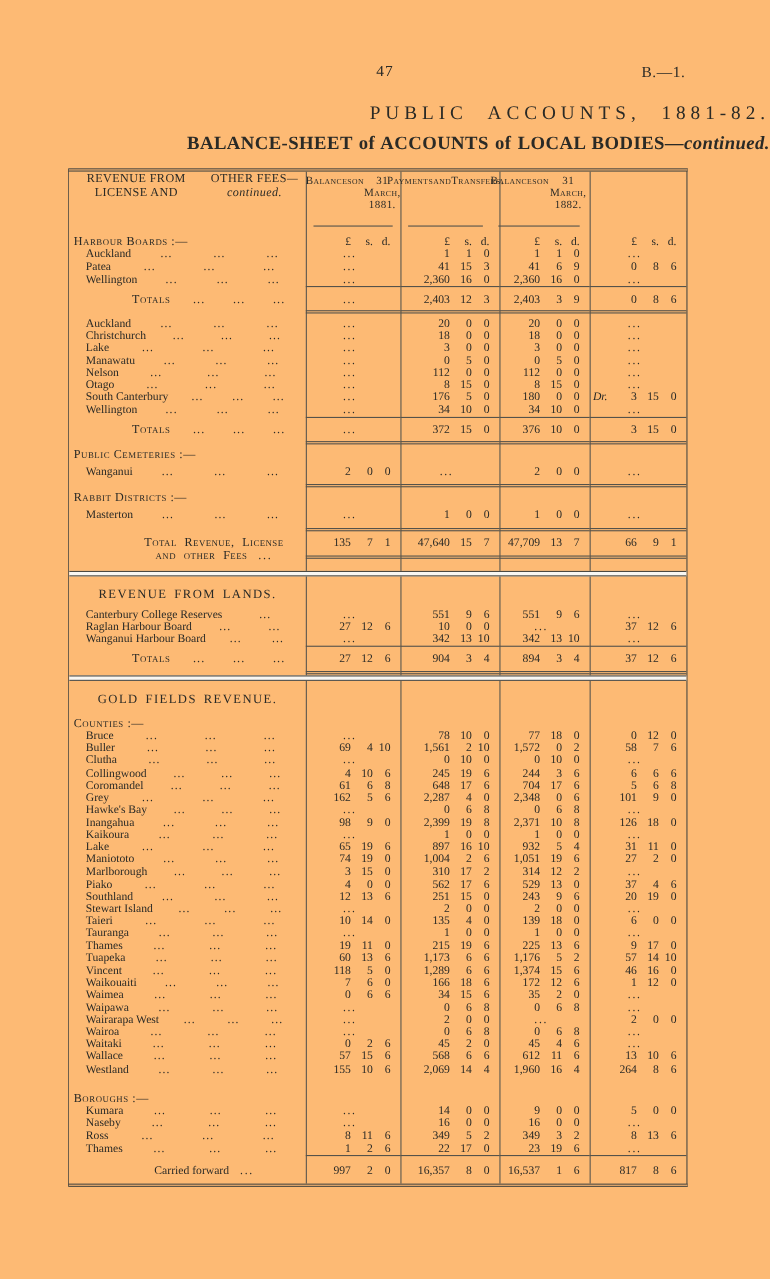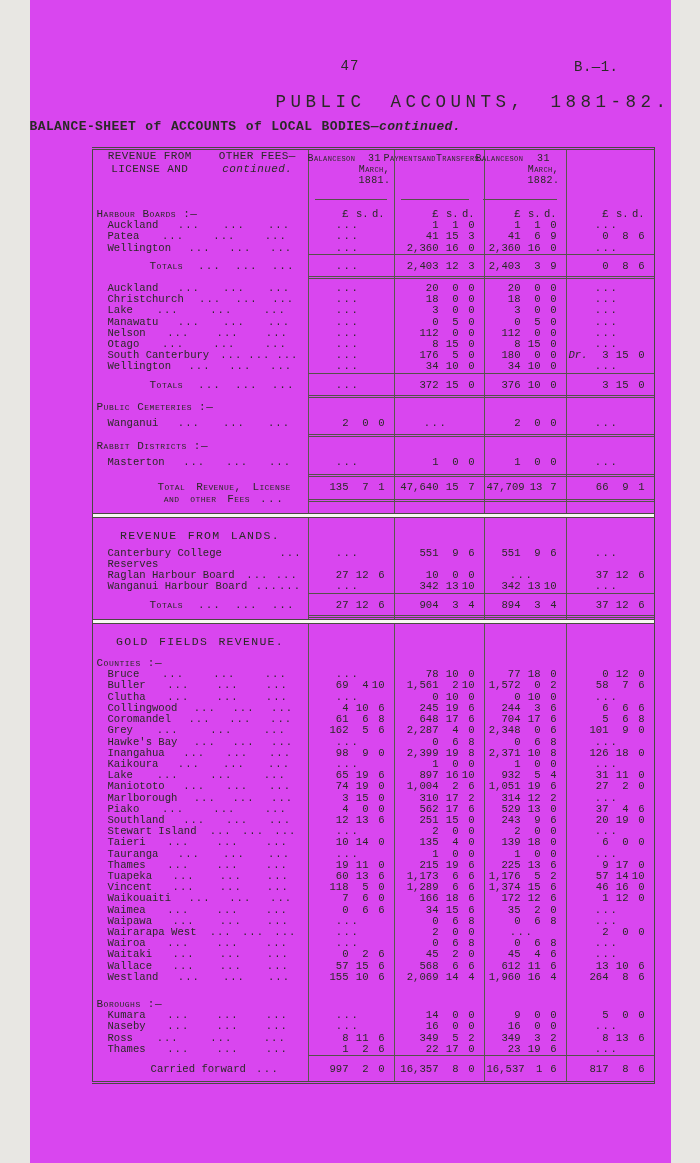--- a/index.html
+++ b/index.html
@@ -1,33 +1,33 @@
 <!DOCTYPE html>
 <html><head>
 <meta charset="utf-8">
 <style>
   html,body{margin:0;padding:0;}
   body{background:#e8e7e3;}
   .page{
-    position:relative;width:641px;height:1163px;margin:0 auto;
-    background:#d946ef;color:#2a2a26;
-    font-family:Liberation Mono, monospace;
+    position:relative;width:700px;height:1163px;margin:0 auto;
+    background:#fdba74;color:#2a2a26;
+    font-family:Liberation Serif, serif;
     overflow:hidden;
   }
   
   .pagehead{position:relative;height:24px;margin-top:58px;}
   .pageno{position:absolute;left:0;right:0;text-align:center;font-size:14px;letter-spacing:1px;}
-  .docref{position:absolute;right:52px;top:1px;font-size:14px;letter-spacing:.5px;}
+  .docref{position:absolute;right:77px;top:1px;font-size:14px;letter-spacing:.5px;}
   h1.title{
     margin:10px 0 0;text-align:right;font-weight:normal;
     font-size:17.5px;letter-spacing:4.5px;word-spacing:10px;
   }
   h2.subtitle{
-    margin:7px 0 0;text-align:left;font-weight:bold;
-    font-size:13px;letter-spacing:.4px;word-spacing:1px;
+    margin:7px 0 0;text-align:right;font-weight:bold;
+    font-size:17px;letter-spacing:.4px;word-spacing:1px;
   }
   h2.subtitle i{font-weight:bold;}
   
   .table{
     position:relative;margin:13px 0 0 62px;width:561px;
     border:1.4px solid #4b4942;border-top:3px double #4b4942;border-bottom:3px double #4b4942;
     font-size:10.6px;line-height:11.2px;
   }
   .vl{position:absolute;top:0;bottom:0;width:1px;background:#5b584f;z-index:0;}
   .vl1{left:215px}.vl2{left:301px}.vl3{left:391px}.vl4{left:473px}

